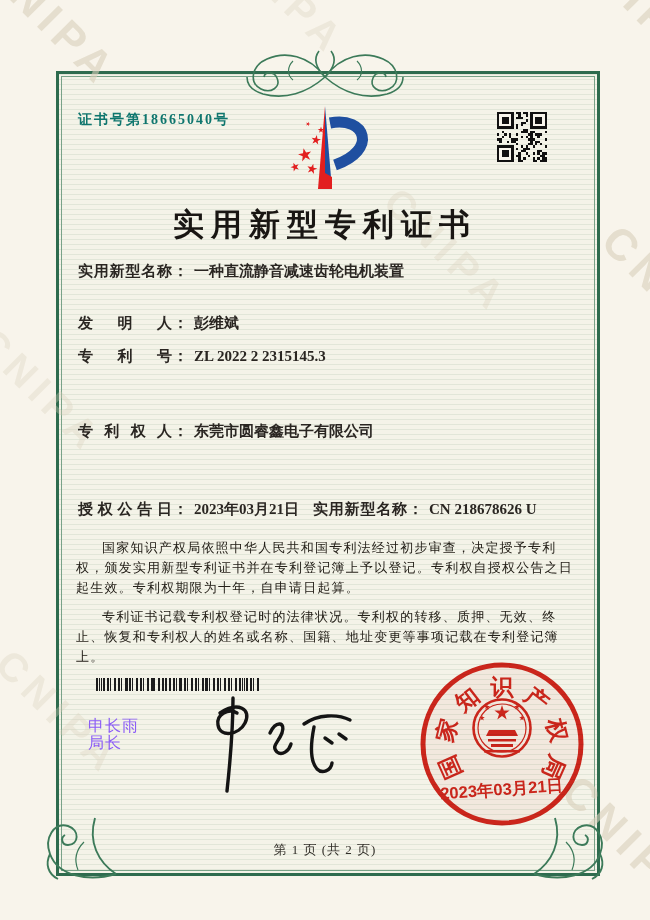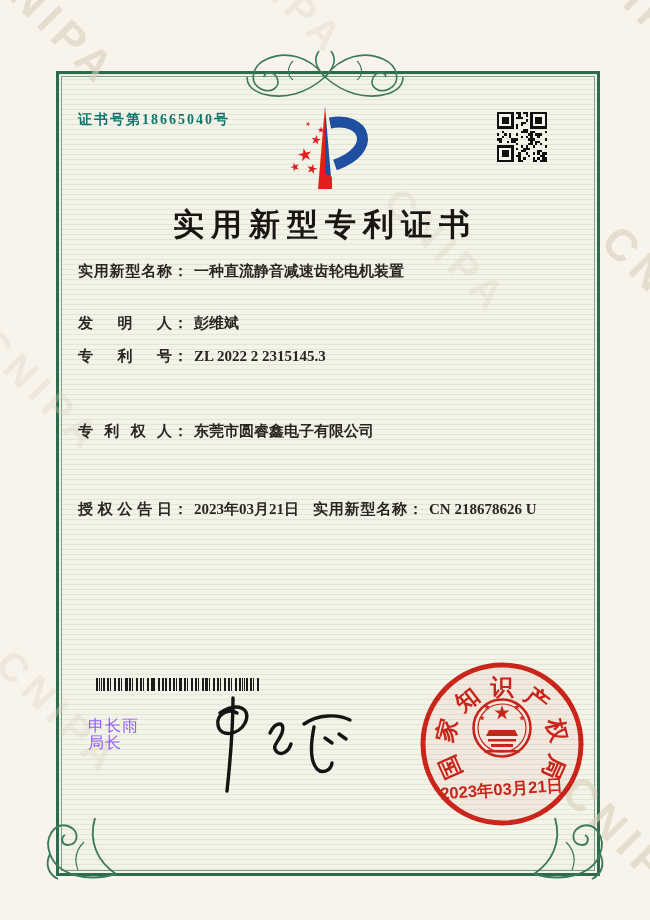--- a/index.html
+++ b/index.html
@@ -237,20 +237,24 @@
   <div class="row" style="top:347px">
     <span class="lab">专利号</span><span class="colon">：</span><span class="val">ZL 2022 2 2315145.3</span>
   </div>
   <div class="row" style="top:422px">
     <span class="lab">专利权人</span><span class="colon">：</span><span class="val">东莞市圆睿鑫电子有限公司</span>
   </div>
   <div class="row" style="top:500px">
     <span class="lab">授权公告日</span><span class="colon">：</span><span class="val">2023年03月21日</span><span class="lab g2">实用新型名称</span><span class="colon">：</span><span class="val">CN 218678626 U</span>
   </div>
 
+  <div class="paras">
+    <p>国家知识产权局依照中华人民共和国专利法经过初步审查，决定授予专利权，颁发实用新型专利证书并在专利登记簿上予以登记。专利权自授权公告之日起生效。专利权期限为十年，自申请日起算。</p>
+    <p>专利证书记载专利权登记时的法律状况。专利权的转移、质押、无效、终止、恢复和专利权人的姓名或名称、国籍、地址变更等事项记载在专利登记簿上。</p>
+  </div>
 
   <div class="barcode"></div>
 
   <div class="signer" style="top:733px">局长</div>
   <div class="signer" style="top:716px">申长雨</div>
 
   <svg class="signature" width="170" height="104" viewBox="0 0 170 104">
     <g stroke="#141414" stroke-width="3.4" fill="none" stroke-linecap="round">
       <path d="M28,20 C46,8 60,16 53,30 C47,42 28,45 26,32 C24,21 37,15 45,20"></path>
       <path d="M41,5 C41,38 38,70 35,98"></path>
@@ -284,15 +288,16 @@
         <use href="#star" transform="translate(106,60) scale(3)"></use>
         <path d="M70,78 h32 l-3,-6 h-26 z"></path>
         <path d="M72,81 h28 v2.5 h-28 z"></path>
         <path d="M75,86 h22 v3 h-22 z"></path>
         <path d="M68,92 h36 v2.5 h-36 z"></path>
       </g>
     </g>
     <text x="86" y="137" font-size="16.5" text-anchor="middle" fill="#d5281e" transform="rotate(-4 86 137)">2023年03月21日</text>
   </svg>
 
+  <div class="page-footer">第 1 页 (共 2 页)</div>
   <div class="cont-note">其他事项参见续页</div>
 
 </div>
 
 </body></html>

